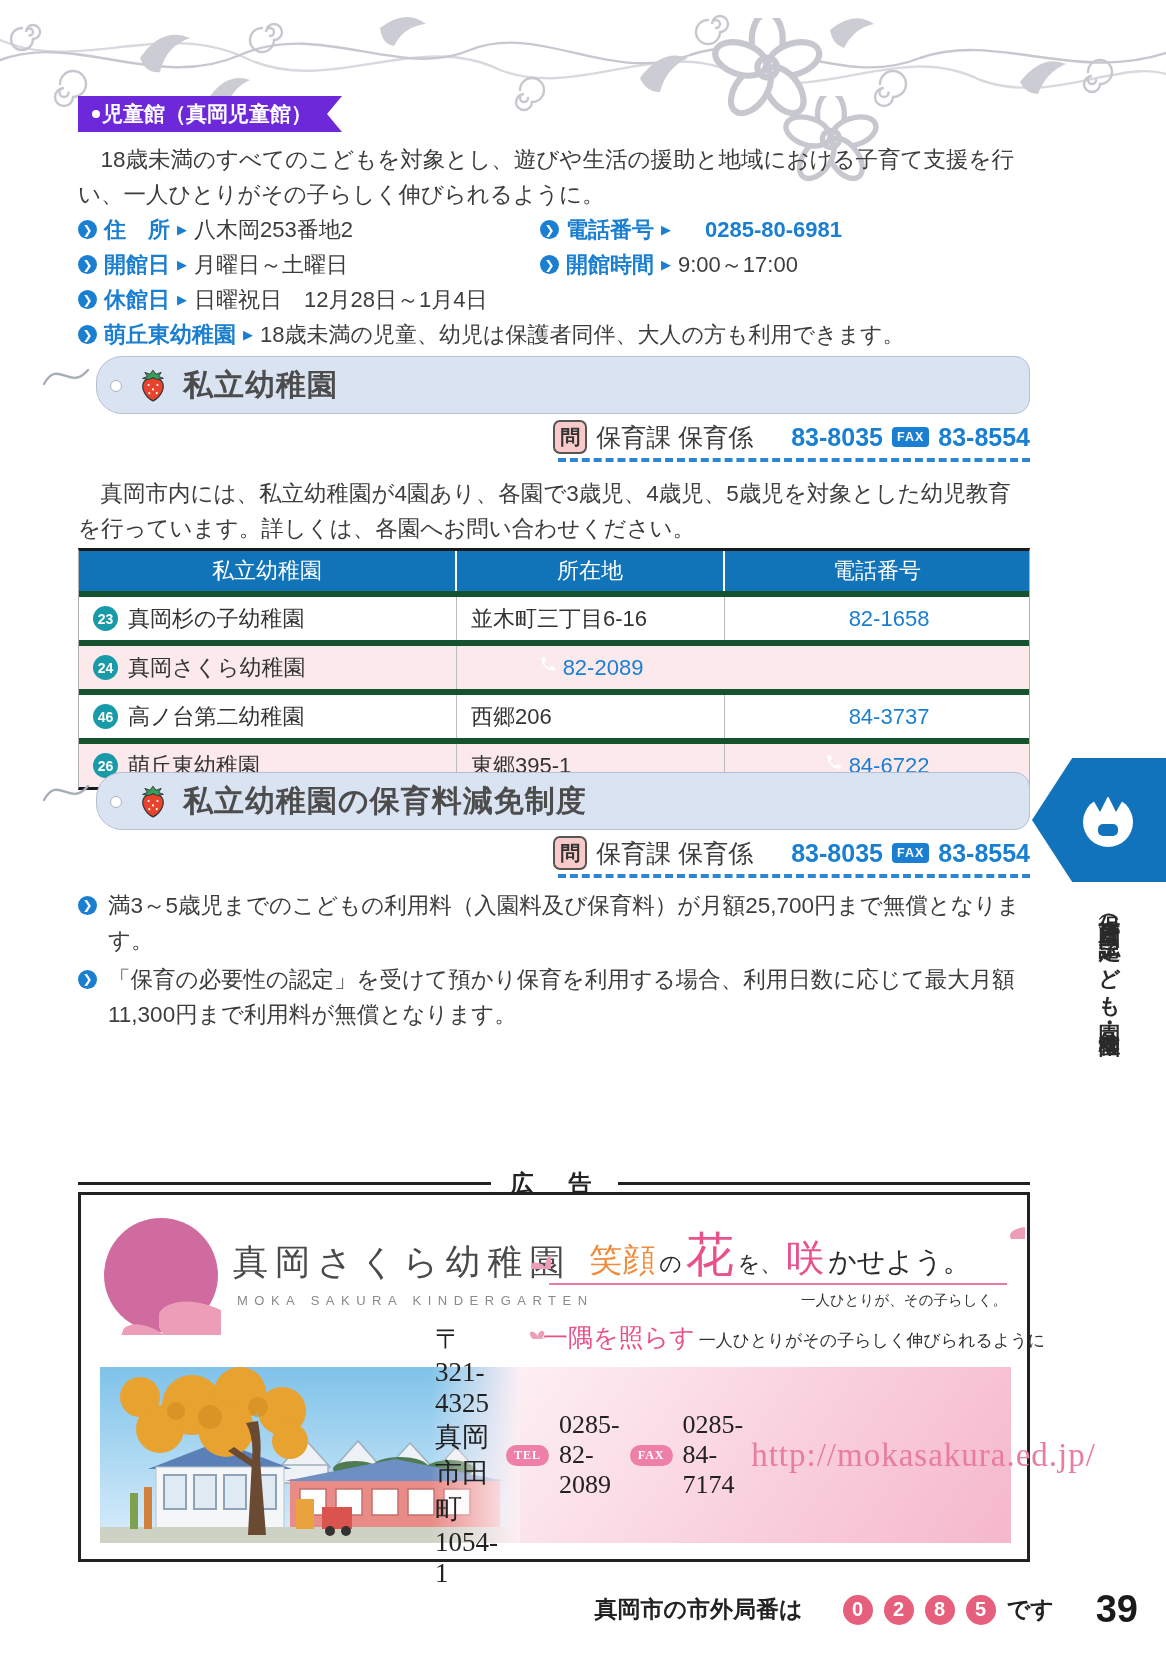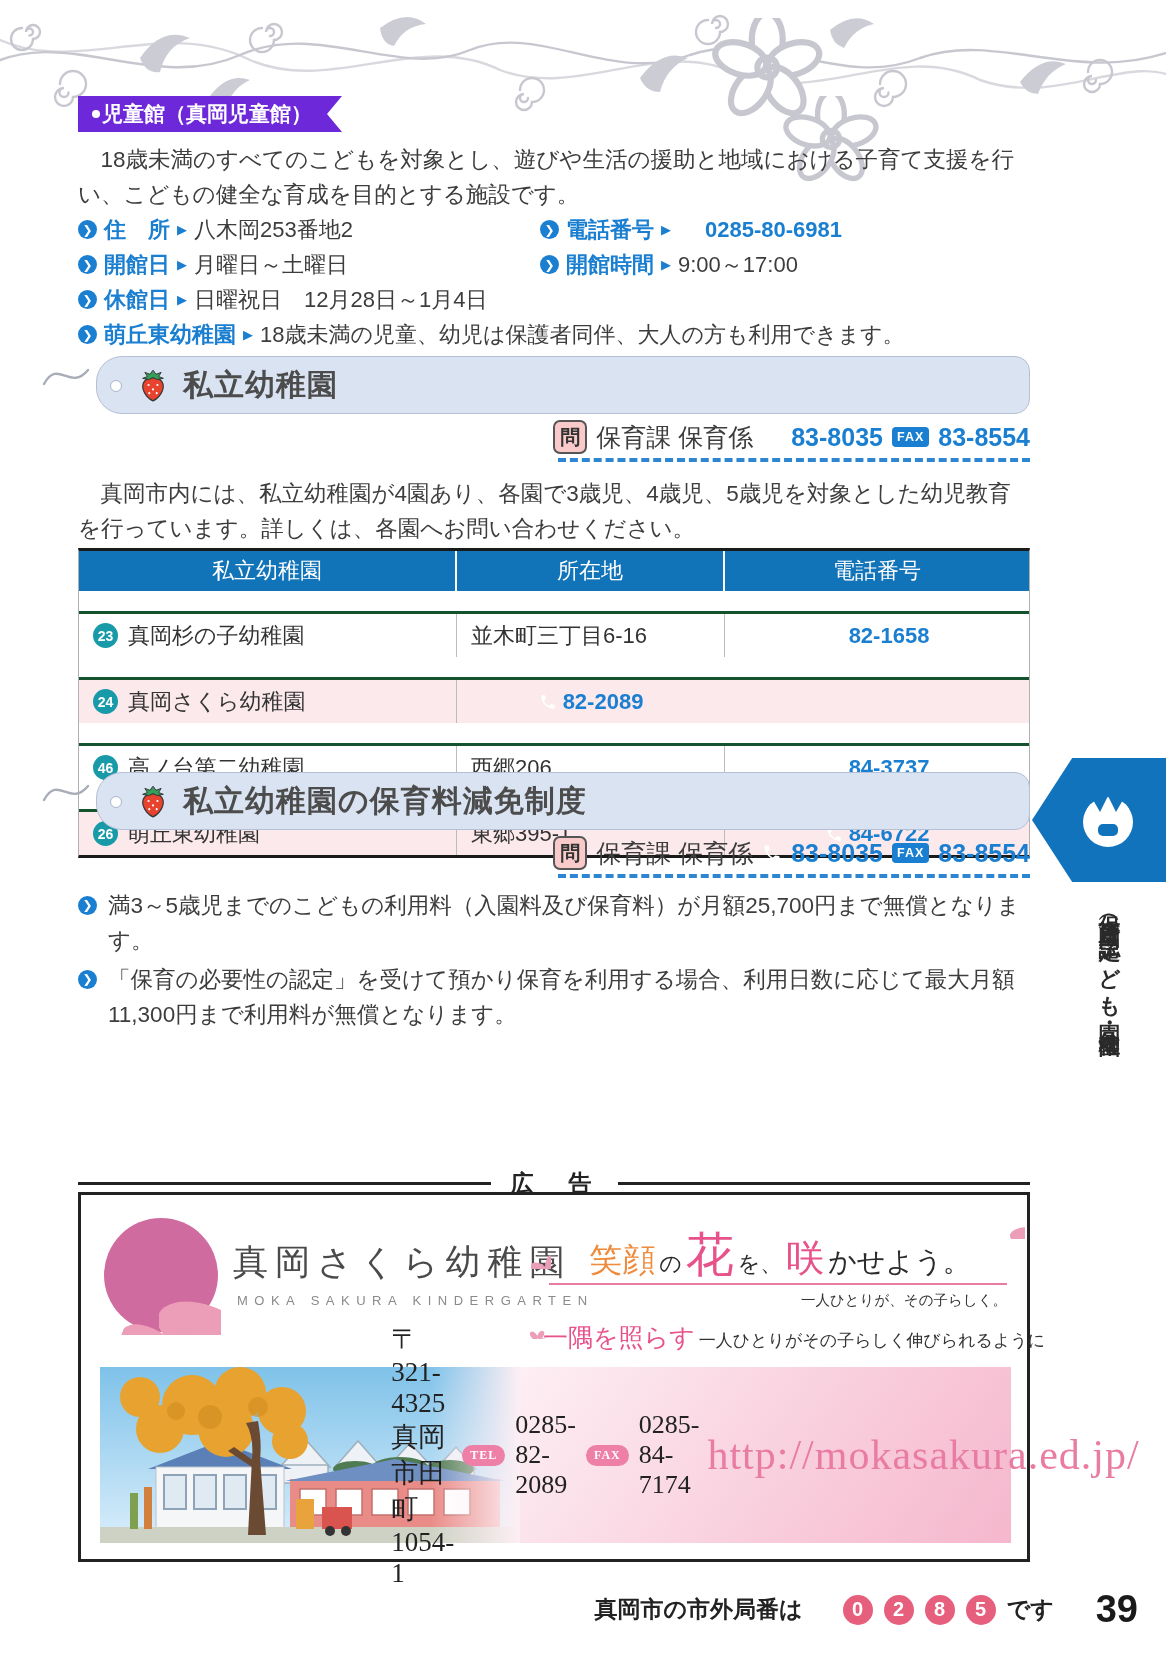--- a/index.html
+++ b/index.html
@@ -40,27 +40,27 @@
   .ask-badge{width:30px;height:30px;border:2px solid #555;border-radius:7px;background:#f8caca;color:#333;
     display:inline-flex;align-items:center;justify-content:center;font-size:20px;font-weight:bold;}
   .fax-badge{background:#1a7fd1;color:#fff;border-radius:4px;font-size:12.5px;font-weight:bold;padding:3px 5px;letter-spacing:1px;}
   .dashedline{position:absolute;right:136px;width:472px;border-top:4px dashed #2e86d0;}
   
   .ktable{position:absolute;left:78px;top:548px;width:952px;border-top:3px solid #1a1a1a;border-bottom:3px solid #1a1a1a;
     border-left:1px solid #b0b0b0;border-right:1px solid #b0b0b0;box-sizing:border-box;}
   .thead{display:grid;grid-template-columns:378px 268px 1fr;background:#1173b8;color:#fff;height:40px;font-size:22px;}
   .th{display:flex;align-items:center;justify-content:center;border-right:2px solid #fff;}
   .th:last-child{border-right:none;}
-  .trow{display:grid;grid-template-columns:378px 268px 1fr;height:43px;font-size:22px;border-top:3px solid #14532d;background:#fff;margin-top:20px;}
+  .trow{display:grid;grid-template-columns:378px 268px 1fr;height:43px;font-size:22px;border-top:6px solid #14532d;background:#fff;}
   .trow.pink{background:#fbe9ec;}
   .td{display:flex;align-items:center;border-right:1px solid #bcbcbc;padding-left:14px;color:#333;}
   .td:last-child{border-right:none;justify-content:center;padding-left:0;}
   .numc{width:25px;height:25px;min-width:25px;border-radius:50%;background:#189aa8;color:#fff;font-size:14px;font-weight:bold;
     display:inline-flex;align-items:center;justify-content:center;margin-right:10px;}
-  .tphone{display:flex;align-items:center;gap:6px;color:#1a7fd1;font-weight:bold;}
+  .tphone{display:flex;align-items:flex-start;gap:6px;color:#1a7fd1;font-weight:normal;}
   .tpico{width:18px;height:18px;fill:#1a7fd1;}
   
   .benefits{position:absolute;left:78px;top:888px;width:954px;font-size:22.5px;line-height:35px;}
   .bitem{position:relative;padding-left:30px;margin-bottom:4px;}
   .bitem .bullet{position:absolute;left:0;top:8px;}
   
   .ad-divider{position:absolute;left:78px;top:1168px;width:952px;display:flex;align-items:center;}
   .ad-divider .line{flex:1;height:3px;background:#222;}
   .ad-divider .dlabel{margin:0 20px;font-size:23px;font-weight:bold;color:#222;letter-spacing:6px;}
   .ad-box{position:absolute;left:78px;top:1192px;width:952px;height:370px;border:3px solid #222;background:#fff;box-sizing:border-box;}
@@ -79,21 +79,21 @@
   .tagline2{position:absolute;left:462px;top:126px;white-space:nowrap;}
   .tg-em{color:#e8528b;font-size:25px;}
   .tg-rest{color:#333;font-size:17px;}
   .ad-photo{position:absolute;left:19px;top:172px;width:420px;height:176px;}
   .ad-panel{position:absolute;left:439px;top:172px;width:491px;height:176px;
     background:linear-gradient(125deg,#fdeff4 0%,#f9cfdd 55%,#f5b7cd 100%);
     display:flex;flex-direction:row;align-items:center;justify-content:center;gap:8px;}
   .postal{font-size:27px;color:#222;}
   .telfax{display:flex;align-items:center;gap:10px;font-size:26px;color:#222;}
   .oval{background:#ee7fa7;color:#fff;font-size:12px;font-weight:bold;border-radius:12px;padding:3px 8px;letter-spacing:1px;}
-  .adurl{font-size:42px;color:#e87ca3;letter-spacing:1px;}
+  .adurl{font-size:33px;color:#e87ca3;letter-spacing:1px;}
   .sakura-deco{position:absolute;}
   
   .side-tab{position:absolute;right:0;top:758px;width:134px;height:124px;background:#1173bb;
     clip-path:polygon(30% 0,100% 0,100% 100%,30% 100%,0 50%);}
   .tab-icon{position:absolute;right:26px;top:30px;width:64px;height:64px;}
   .side-label{position:absolute;right:42px;top:898px;writing-mode:vertical-rl;font-size:21.5px;font-weight:600;
     color:#2a2a2a;letter-spacing:3px;height:390px;white-space:nowrap;}
   
   .pfooter{position:absolute;right:28px;top:1588px;display:flex;align-items:center;gap:8px;}
   .ftext{font-size:23px;font-weight:bold;color:#222;}
@@ -184,21 +184,21 @@
   <use href="#icon-flower" transform="translate(330,18) scale(0.75)"></use>
   <use href="#icon-berry-pink" transform="translate(438,86) scale(1.6) rotate(-6)"></use>
   <use href="#icon-berry-pink" transform="translate(952,88) scale(1.65) rotate(6)"></use>
 </svg>
 
 <div class="ribbon">
   <span class="ribbon-dot"></span>
   <span>児童館（真岡児童館）</span>
 </div>
 
-<div class="para" style="top:142px">18歳未満のすべてのこどもを対象とし、遊びや生活の援助と地域における子育て支援を行い、こどもの健全な育成を目的とする施設です。</div>
+<div class="para" style="top:142px">18歳未満のすべてのこどもを対象とし、遊びや生活の援助と地域における子育て支援を行い、一人ひとりがその子らしく伸びられるように。</div>
 
 <div class="info">
   <div class="info-row">
     <div class="entry">
       <span class="bullet">❯</span>
       <span class="blab">住　所</span>
       <span class="larrow">▶</span>
       <span>八木岡253番地2</span>
     </div>
     <div class="entry">

